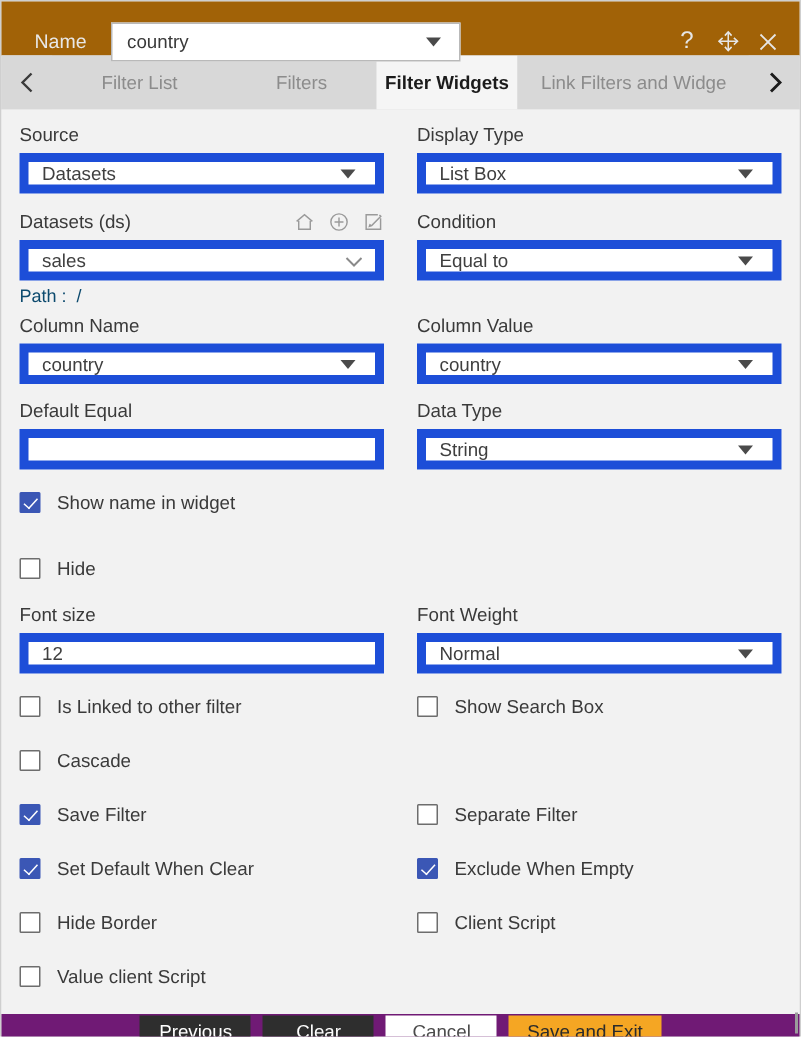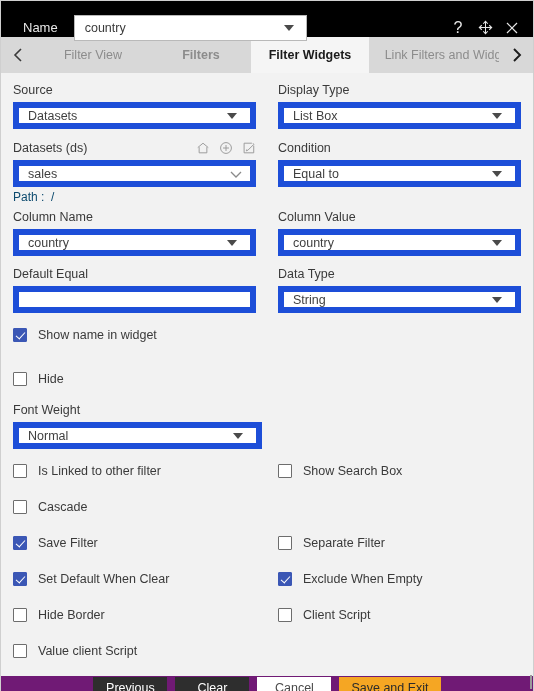--- a/index.html
+++ b/index.html
@@ -9,21 +9,21 @@
     font-family: "Liberation Sans", sans-serif;
     background: #f2f2f2;
     color: #333;
     overflow: hidden;
     position: relative;
   }
   .window { width:534px; height:691px; display:flex; flex-direction:column; background:#f2f2f2; border:1px solid #cfcfcf; }
 
   
   .titlebar {
-    height: 36px; background:#000000; display:flex; align-items:center;
+    height: 36px; background:#a16207; display:flex; align-items:center;
     padding: 17px 8px 0 0; flex:0 0 36px;
   }
   .title-label { color:#e8e8e8; font-size:13px; padding:0 16px 0 22px; white-space:nowrap; }
   .name-select {
     flex: 0 0 233px; height:26px; background:#fff; border:1px solid #b9b9b9;
     display:flex; align-items:center; padding:0 6px 0 10px; position:relative;
   }
   .name-select .val { font-size:12.5px; color:#3a3a3a; flex:1; }
   .caret-solid {
     width:0; height:0; border-left:5px solid transparent; border-right:5px solid transparent;
@@ -36,23 +36,23 @@
   
   .tabbar { height:36px; flex:0 0 36px; display:flex; align-items:stretch; background:#d8d8d8; }
   .tab-arrow { width:34px; display:flex; align-items:center; justify-content:center; background:#d8d8d8; color:#3a3a3a; }
   .tab-arrow svg { display:block; }
   .tabs-strip { flex:1; display:flex; align-items:stretch; overflow:hidden; }
   .tab {
     display:flex; align-items:center; justify-content:center; background:#d8d8d8;
     color:#8c8c8c; font-size:12.5px; padding:0 14px; white-space:nowrap; flex:0 0 auto;
   }
   .tab.w1 { width:116px; }
-  .tab.w2 { width:100px;font-weight:bold; }
+  .tab.w2 { width:100px; }
   .tab.w4 { width:155px; justify-content:center; }
-  .tab.active { background:#f5f5f5; color:#1b1b1b; font-weight:bold; width:118px; }
+  .tab.active { background:#f5f5f5; color:#1b1b1b; font-weight:bold; width:94px; }
 
   
   .content { flex:1; padding:10px 12px 0 12px; background:#f2f2f2; position:relative; }
   .row { display:flex; gap:22px; }
   .col { width:249px; }
   .field-label { font-size:12.5px; color:#3a3a3a; margin-bottom:4px; line-height:15px; }
   .label-row { display:flex; align-items:center; margin-bottom:4px; height:16px; }
   .label-row .field-label { margin-bottom:0; }
   .label-icons { margin-left:auto; display:flex; align-items:center; gap:9px; color:#9a9a9a; }
   .label-icons svg { display:block; }
@@ -127,21 +127,21 @@
   </div>
 
   <div class="tabbar">
     <div class="tab-arrow">
       <svg width="15" height="18" viewBox="0 0 15 18" fill="none" stroke="#3a3a3a" stroke-width="1.6">
         <polyline points="10,3 4,9 10,15"></polyline>
       </svg>
     </div>
     <div class="tabs-strip">
       <div class="tab w1">
-        <span>Filter View</span>
+        <span>Filter List</span>
       </div>
       <div class="tab w2">
         <span>Filters</span>
       </div>
       <div class="tab active">
         <span>Filter Widgets</span>
       </div>
       <div class="tab w4">
         <span>Link Filters and Widge</span>
       </div>
@@ -261,20 +261,26 @@
         <span class="cb-label">Show name in widget</span>
       </div>
       <div class="cbcol">
         <span class="cb"></span>
         <span class="cb-label">Hide</span>
       </div>
     </div>
 
     <div class="row block">
       <div class="col">
+        <div class="field-label">Font size</div>
+        <div class="ctrl plain">
+          <span class="v">12</span>
+        </div>
+      </div>
+      <div class="col">
         <div class="field-label">Font Weight</div>
         <div class="ctrl">
           <span class="v">Normal</span>
           <span class="caret-solid"></span>
         </div>
       </div>
     </div>
 
     <div class="cbgroup">
 

